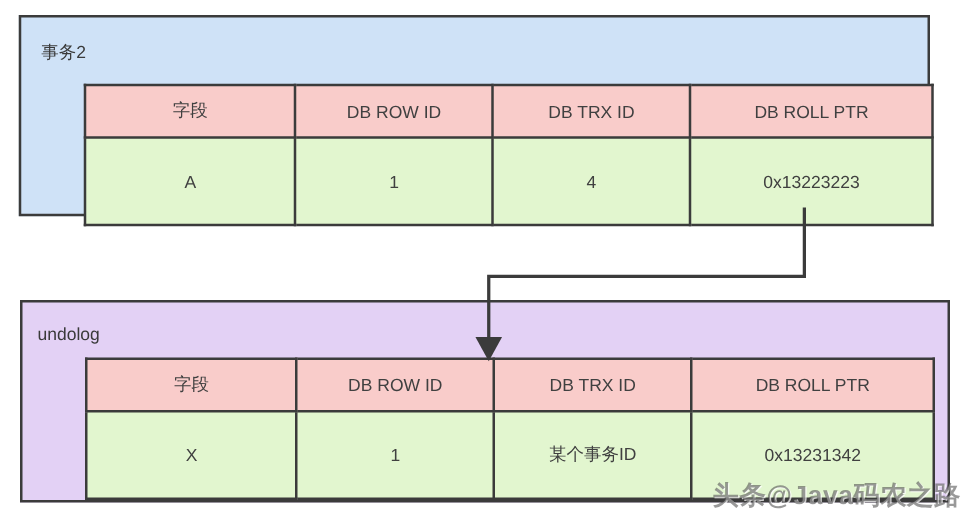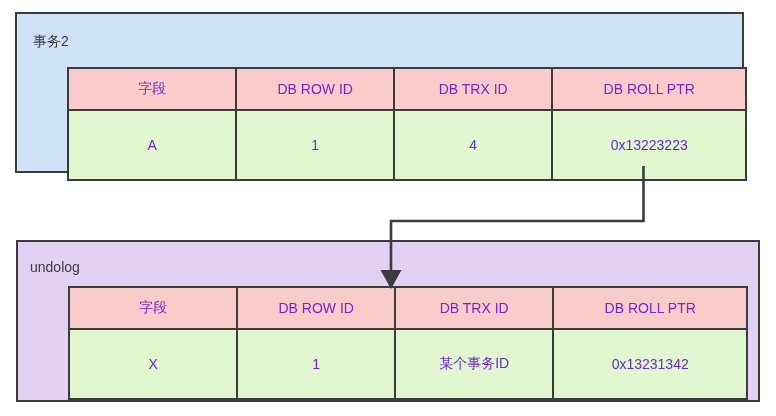--- a/index.html
+++ b/index.html
@@ -72,21 +72,21 @@
     top: 44px;
     width: 680px;
   }
   .grid-table th,
   .grid-table td {
     border: 2px solid #3b3b3b;
     text-align: center;
     vertical-align: middle;
     font-size: 14px;
     font-weight: normal;
-    color: #6d28d9;
+    color: #404040;
     padding: 0;
   }
   .grid-table th {
     background: #f9ccca;
     height: 40px;
   }
   .grid-table td {
     background: #e2f6cf;
     height: 68px;
   }
@@ -187,14 +187,15 @@
 
   <svg id="connector" viewBox="0 0 776 416" width="776" height="416" aria-hidden="true">
     <defs>
       <marker id="arrowhead" markerWidth="9" markerHeight="9" refX="3.2" refY="4.5" orient="auto" markerUnits="strokeWidth">
         <path d="M0,0.4 L7.4,4.5 L0,8.6 z" fill="#3b3b3b"></path>
       </marker>
     </defs>
     <path d="M 643.5 166 L 643.5 221 L 391 221 L 391 278" fill="none" stroke="#3b3b3b" stroke-width="2.6" stroke-linejoin="miter" marker-end="url(#arrowhead)"></path>
   </svg>
 
+  <div id="watermark">头条@Java码农之路</div>
 
 </div>
 
 </body></html>

